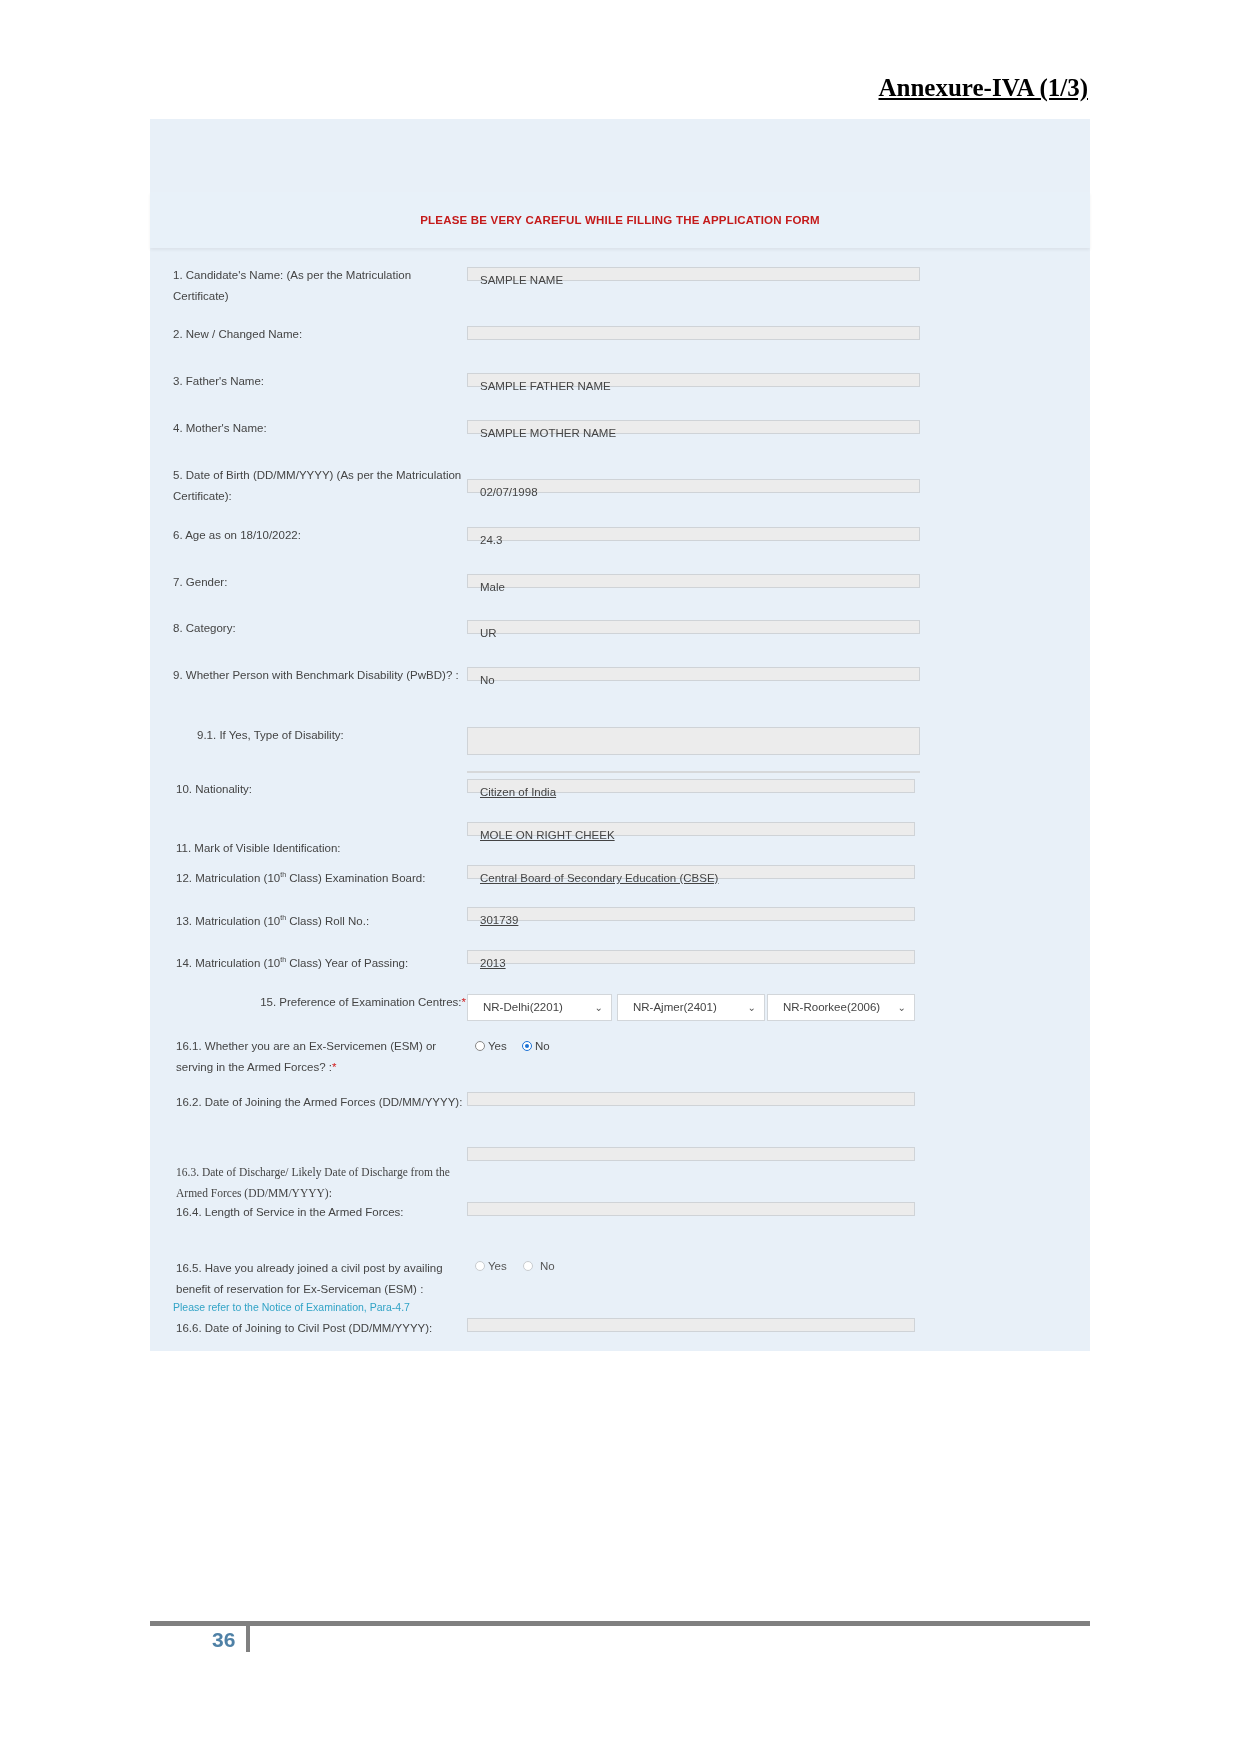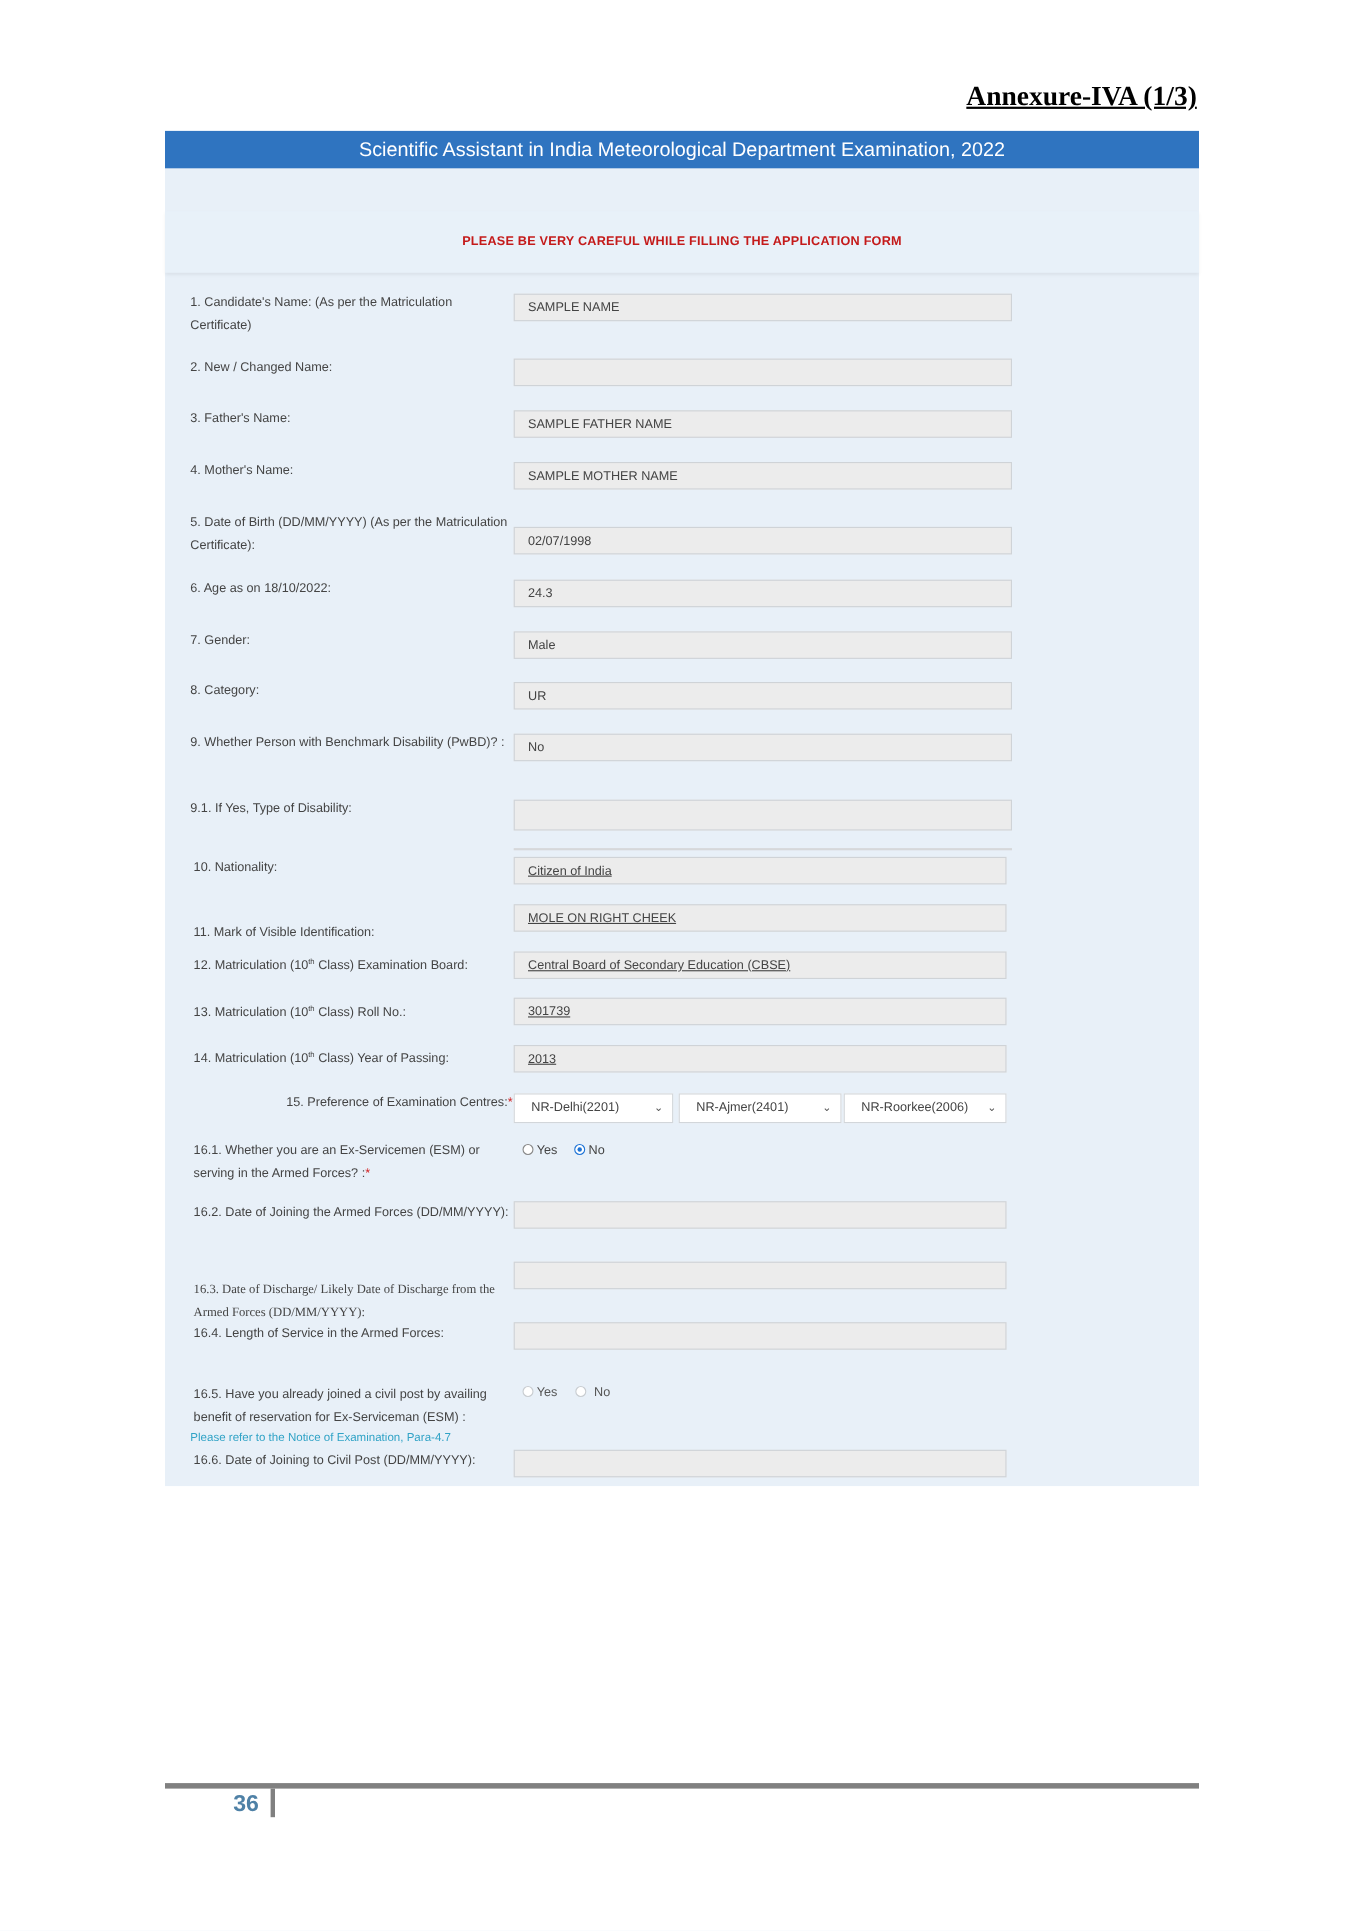--- a/index.html
+++ b/index.html
@@ -7,21 +7,21 @@
   .annex{position:absolute;right:152px;top:74px;font-family:"Liberation Serif",serif;font-weight:bold;font-size:25px;text-decoration:underline;color:#000;}
   .panel{position:absolute;left:150px;top:119px;width:940px;height:1232px;background:#e8f0f8;}
   .titlebar{position:absolute;left:0;top:0;width:940px;height:34px;background:#2f74c0;color:#fff;font-size:18px;text-align:center;line-height:34px;}
   .instbar{position:absolute;left:0;top:39px;width:940px;height:34px;background:#3592bd;color:#fff;font-size:15px;text-align:center;line-height:34px;}
   .notice{position:absolute;left:0;top:73px;width:940px;height:56px;background:#e8f1f9;box-shadow:0 2px 3px rgba(0,0,0,0.06);}
   .notice span{display:block;text-align:center;line-height:56px;color:#c41a1a;font-weight:bold;font-size:11.5px;letter-spacing:0.2px;}
   .row{position:absolute;left:0;width:940px;}
   .lbl{position:absolute;left:23px;width:290px;font-size:11.5px;color:#444;line-height:21px;}
   .lbl sup{font-size:7px;}
   .req{color:#d21c1c;}
-  .inp{position:absolute;left:317px;width:453px;height:25px;background:#ececec;border:1px solid #cfd3d7;box-sizing:border-box;font-size:11.5px;color:#444;line-height:25px;padding-left:12px;}
+  .inp{position:absolute;left:317px;width:453px;height:14px;background:#ececec;border:1px solid #cfd3d7;box-sizing:border-box;font-size:11.5px;color:#444;line-height:25px;padding-left:12px;}
   .inp.b{width:448px;text-decoration:underline;}
   .sel{position:absolute;height:27px;background:#fff;border:1px solid #d2d6da;box-sizing:border-box;font-size:11.5px;color:#444;line-height:25px;padding-left:15px;}
   .sel .chev{position:absolute;right:8px;top:0;font-size:10px;color:#555;}
   .radio{position:absolute;font-size:11.5px;color:#444;line-height:16px;}
   .rdot{display:inline-block;width:10px;height:10px;border:1px solid #888;border-radius:50%;vertical-align:-1px;margin-right:3px;background:#fff;box-sizing:border-box;position:relative;}
   .rdot.on{border-color:#1d73d6;}
   .rdot.on::after{content:"";position:absolute;left:2px;top:2px;width:4px;height:4px;border-radius:50%;background:#1d73d6;}
   .rdot.dis{border-color:#c8ccd0;}
   .dis-txt{color:#555;}
   .note{position:absolute;left:23px;font-size:10.5px;color:#31a3c6;}
@@ -29,21 +29,20 @@
   .footer-rule{position:absolute;left:150px;top:1621px;width:940px;height:5px;background:#808080;}
   .pagenum{position:absolute;left:212px;top:1628px;font-size:21px;font-weight:bold;color:#4f81a6;}
   .pagebar{position:absolute;left:246px;top:1626px;width:4px;height:26px;background:#808080;}
 </style>
 </head>
 <body>
 
 <div class="annex">Annexure-IVA (1/3)</div>
 
 <div class="panel">
-  <div class="titlebar">Scientific Assistant in India Meteorological Department Examination, 2022</div>
   <div class="notice">
     <span>PLEASE BE VERY CAREFUL WHILE FILLING THE APPLICATION FORM</span>
   </div>
 
   <div class="row" style="top:146px;">
     <div class="lbl" style="top:0;">1. Candidate's Name: (As per the Matriculation Certificate)</div>
     <div class="inp" style="top:2px;">SAMPLE NAME</div>
   </div>
 
   <div class="row" style="top:205px;">
@@ -80,21 +79,21 @@
     <div class="lbl" style="top:0;">8. Category:</div>
     <div class="inp" style="top:2px;">UR</div>
   </div>
 
   <div class="row" style="top:546px;">
     <div class="lbl" style="top:0;">9. Whether Person with Benchmark Disability (PwBD)? :</div>
     <div class="inp" style="top:2px;">No</div>
   </div>
 
   <div class="row" style="top:606px;">
-    <div class="lbl" style="top:0;">9.1. If Yes, Type of Disability:</div>
+    <div class="lbl" style="top:0;margin-left:24px;">9.1. If Yes, Type of Disability:</div>
     <div class="inp" style="top:2px;height:28px;"></div>
   </div>
 
   <div class="divider-top" style="top:652px;"></div>
 
   <div class="row" style="top:660px;">
     <div class="lbl" style="top:0;left:26px;">10. Nationality:</div>
     <div class="inp b" style="top:0;">Citizen of India</div>
   </div>
 

